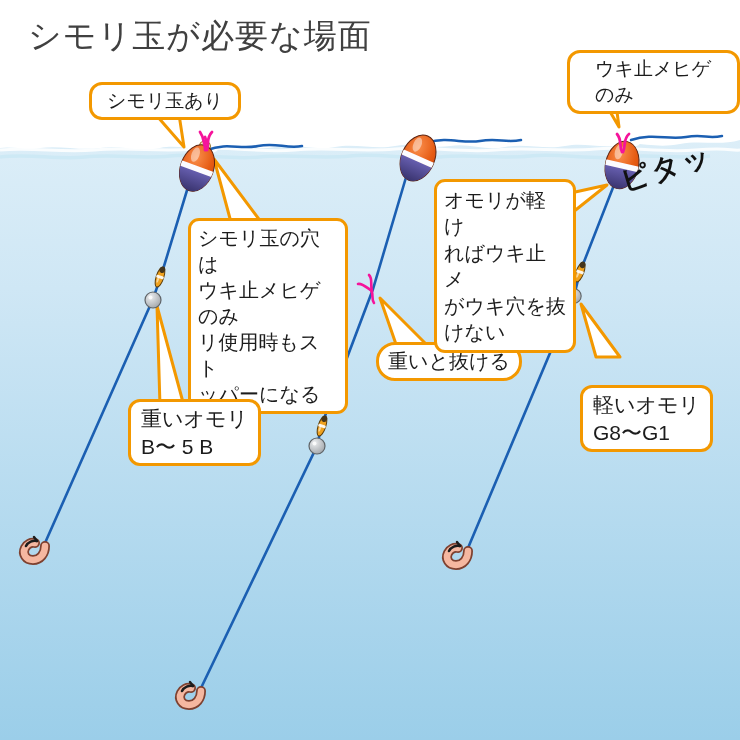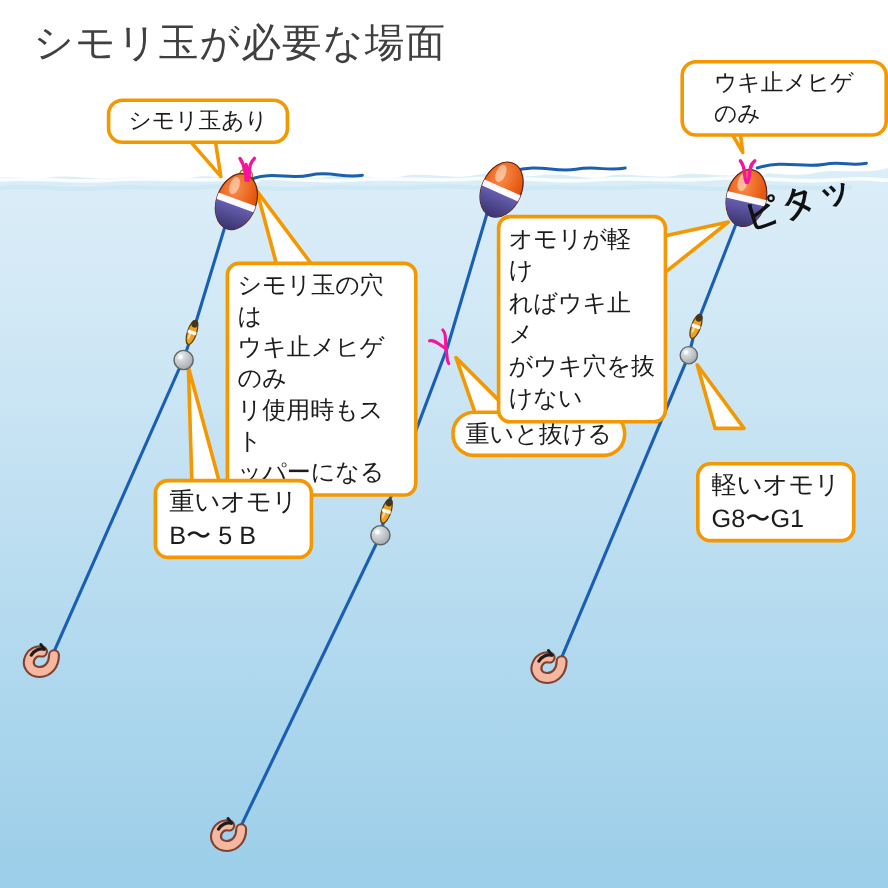--- a/index.html
+++ b/index.html
@@ -8,21 +8,21 @@
   #scene{position:absolute;left:0;top:0;}
   .title{position:absolute;left:28px;top:14px;font-size:33px;font-weight:normal;
          color:#404040;letter-spacing:1px;white-space:nowrap;}
   .bubble{position:absolute;background:#fff;border:3.2px solid #f39800;border-radius:13px;
           color:#1c1c1c;white-space:pre-line;box-sizing:border-box;z-index:5;}
   .b1{left:89px;top:82px;font-size:19px;padding:3px 15px;}
   .b2{left:567px;top:50px;font-size:19px;padding:3px 25px;}
   .b3{left:188px;top:218px;width:160px;font-size:20px;line-height:1.3;padding:4px 7px;border-radius:11px;}
   .b4{left:128px;top:399px;font-size:21px;line-height:1.32;padding:3px 10px;border-radius:12px;}
   .b5{left:376px;top:342px;font-size:20px;padding:3px 9px;border-radius:19px;}
-  .b6{left:414px;top:179px;width:142px;font-size:20px;line-height:1.32;padding:5px 7px;border-radius:11px;}
+  .b6{left:434px;top:179px;width:142px;font-size:20px;line-height:1.32;padding:5px 7px;border-radius:11px;}
   .b7{left:580px;top:349px;font-size:21px;line-height:1.32;padding:3px 10px;border-radius:12px;margin-top:36px;}
   .pita{position:absolute;left:616px;top:164px;font-size:28px;font-weight:bold;color:#111;
         letter-spacing:3px;transform:rotate(-17deg);transform-origin:left top;z-index:6;white-space:nowrap;}
 </style>
 </head>
 <body>
 
 <div id="stage">
 
 <svg id="scene" width="740" height="740" viewBox="0 0 740 740">

